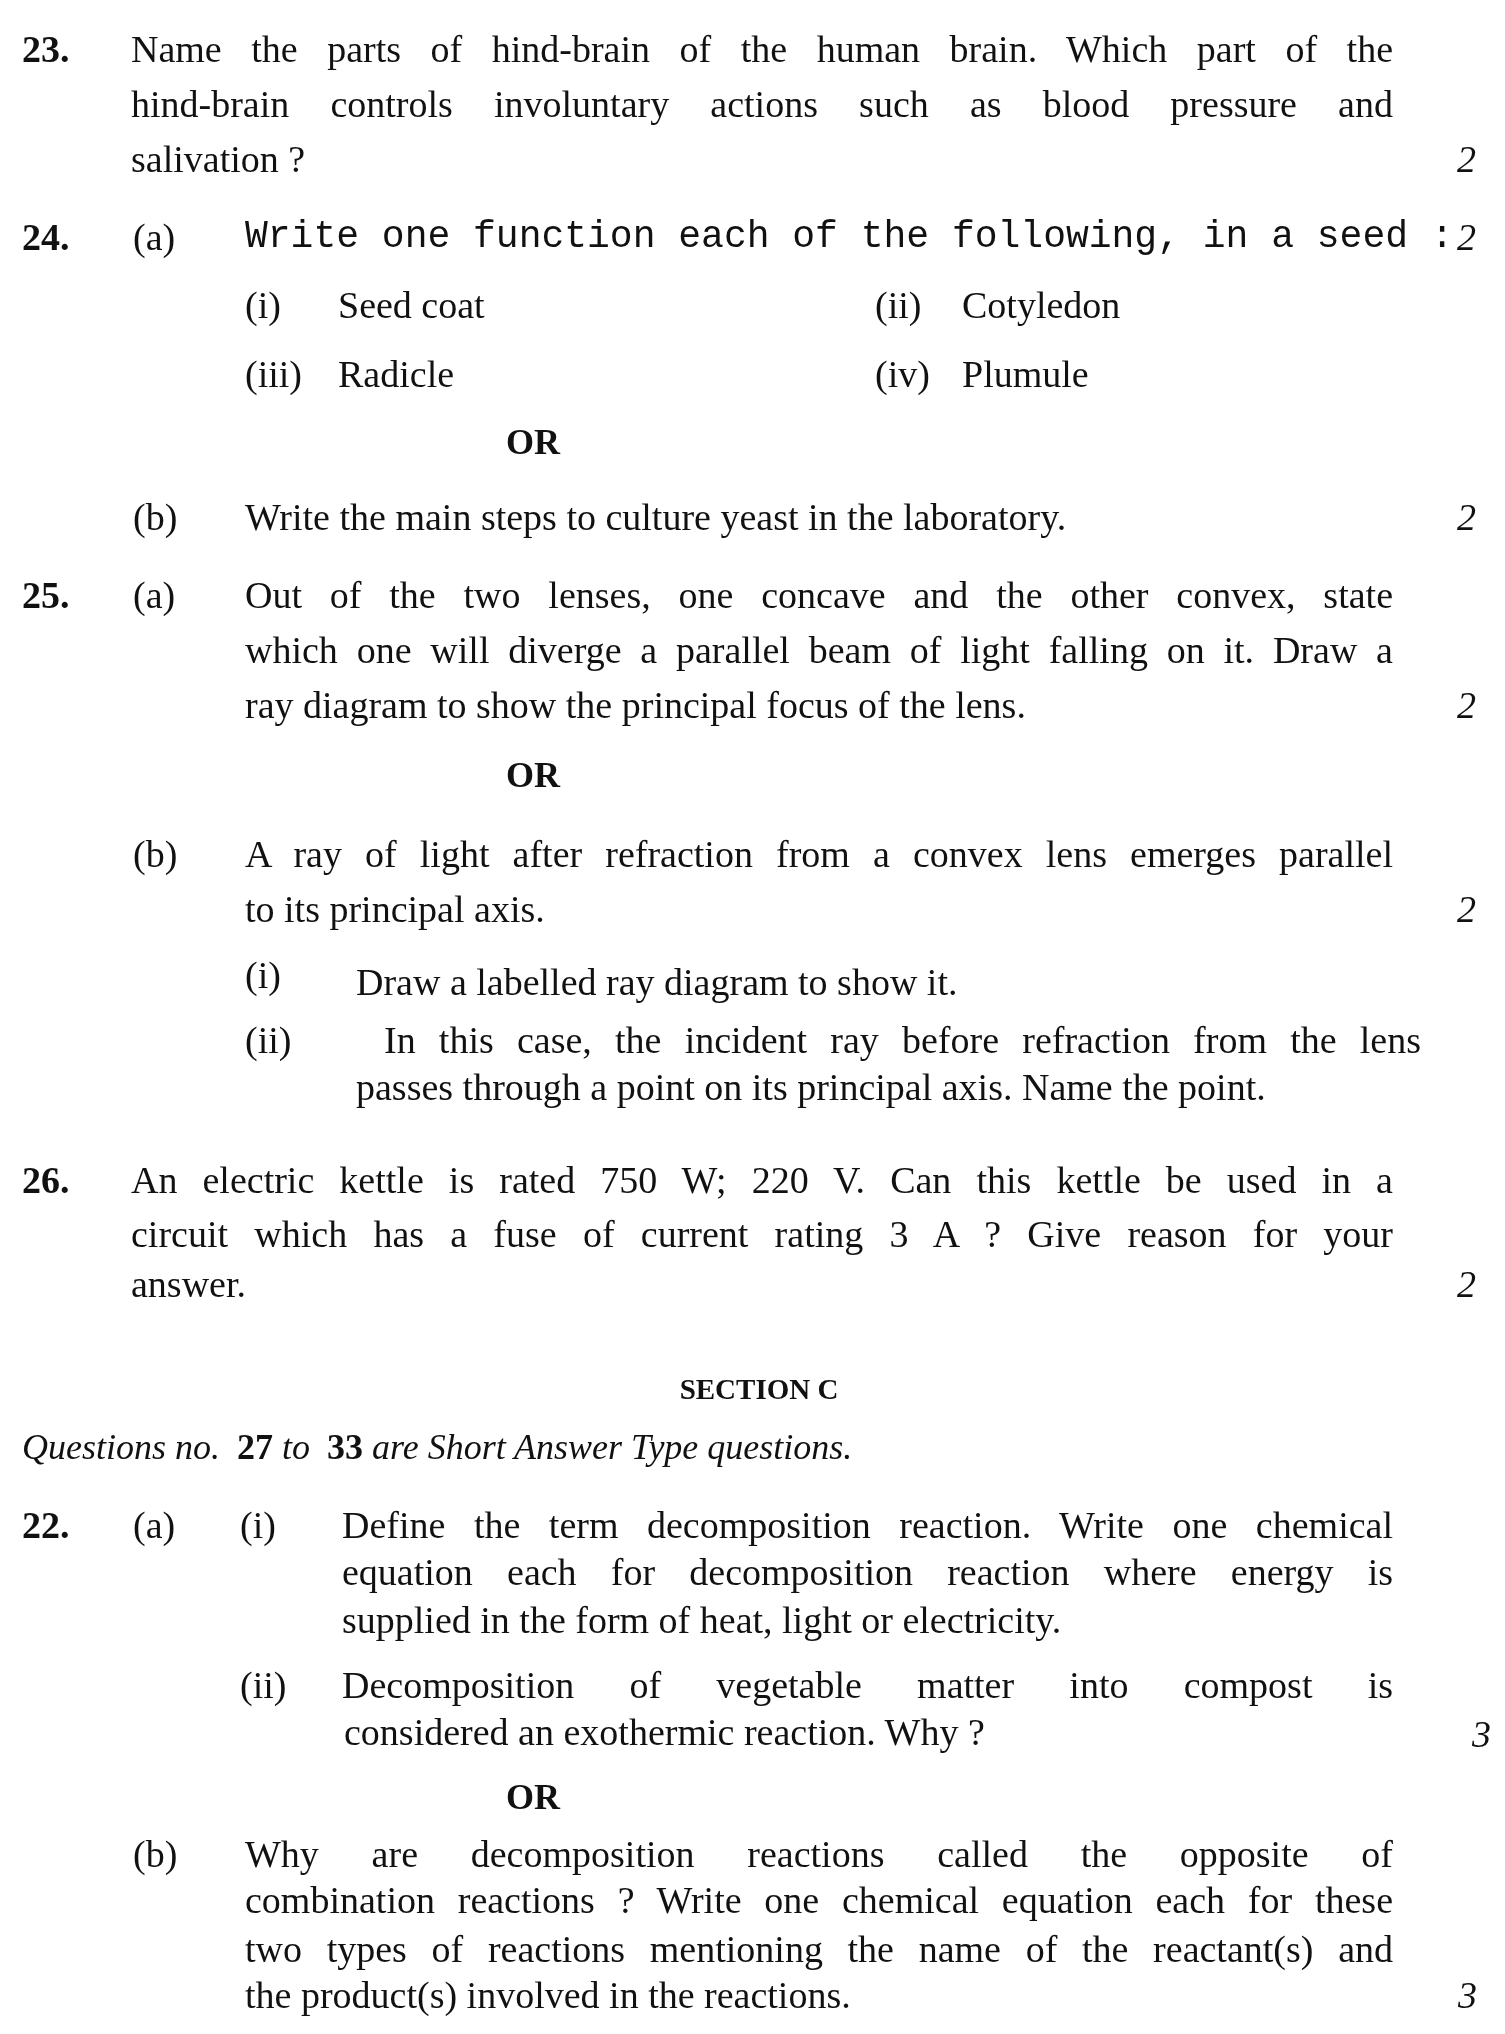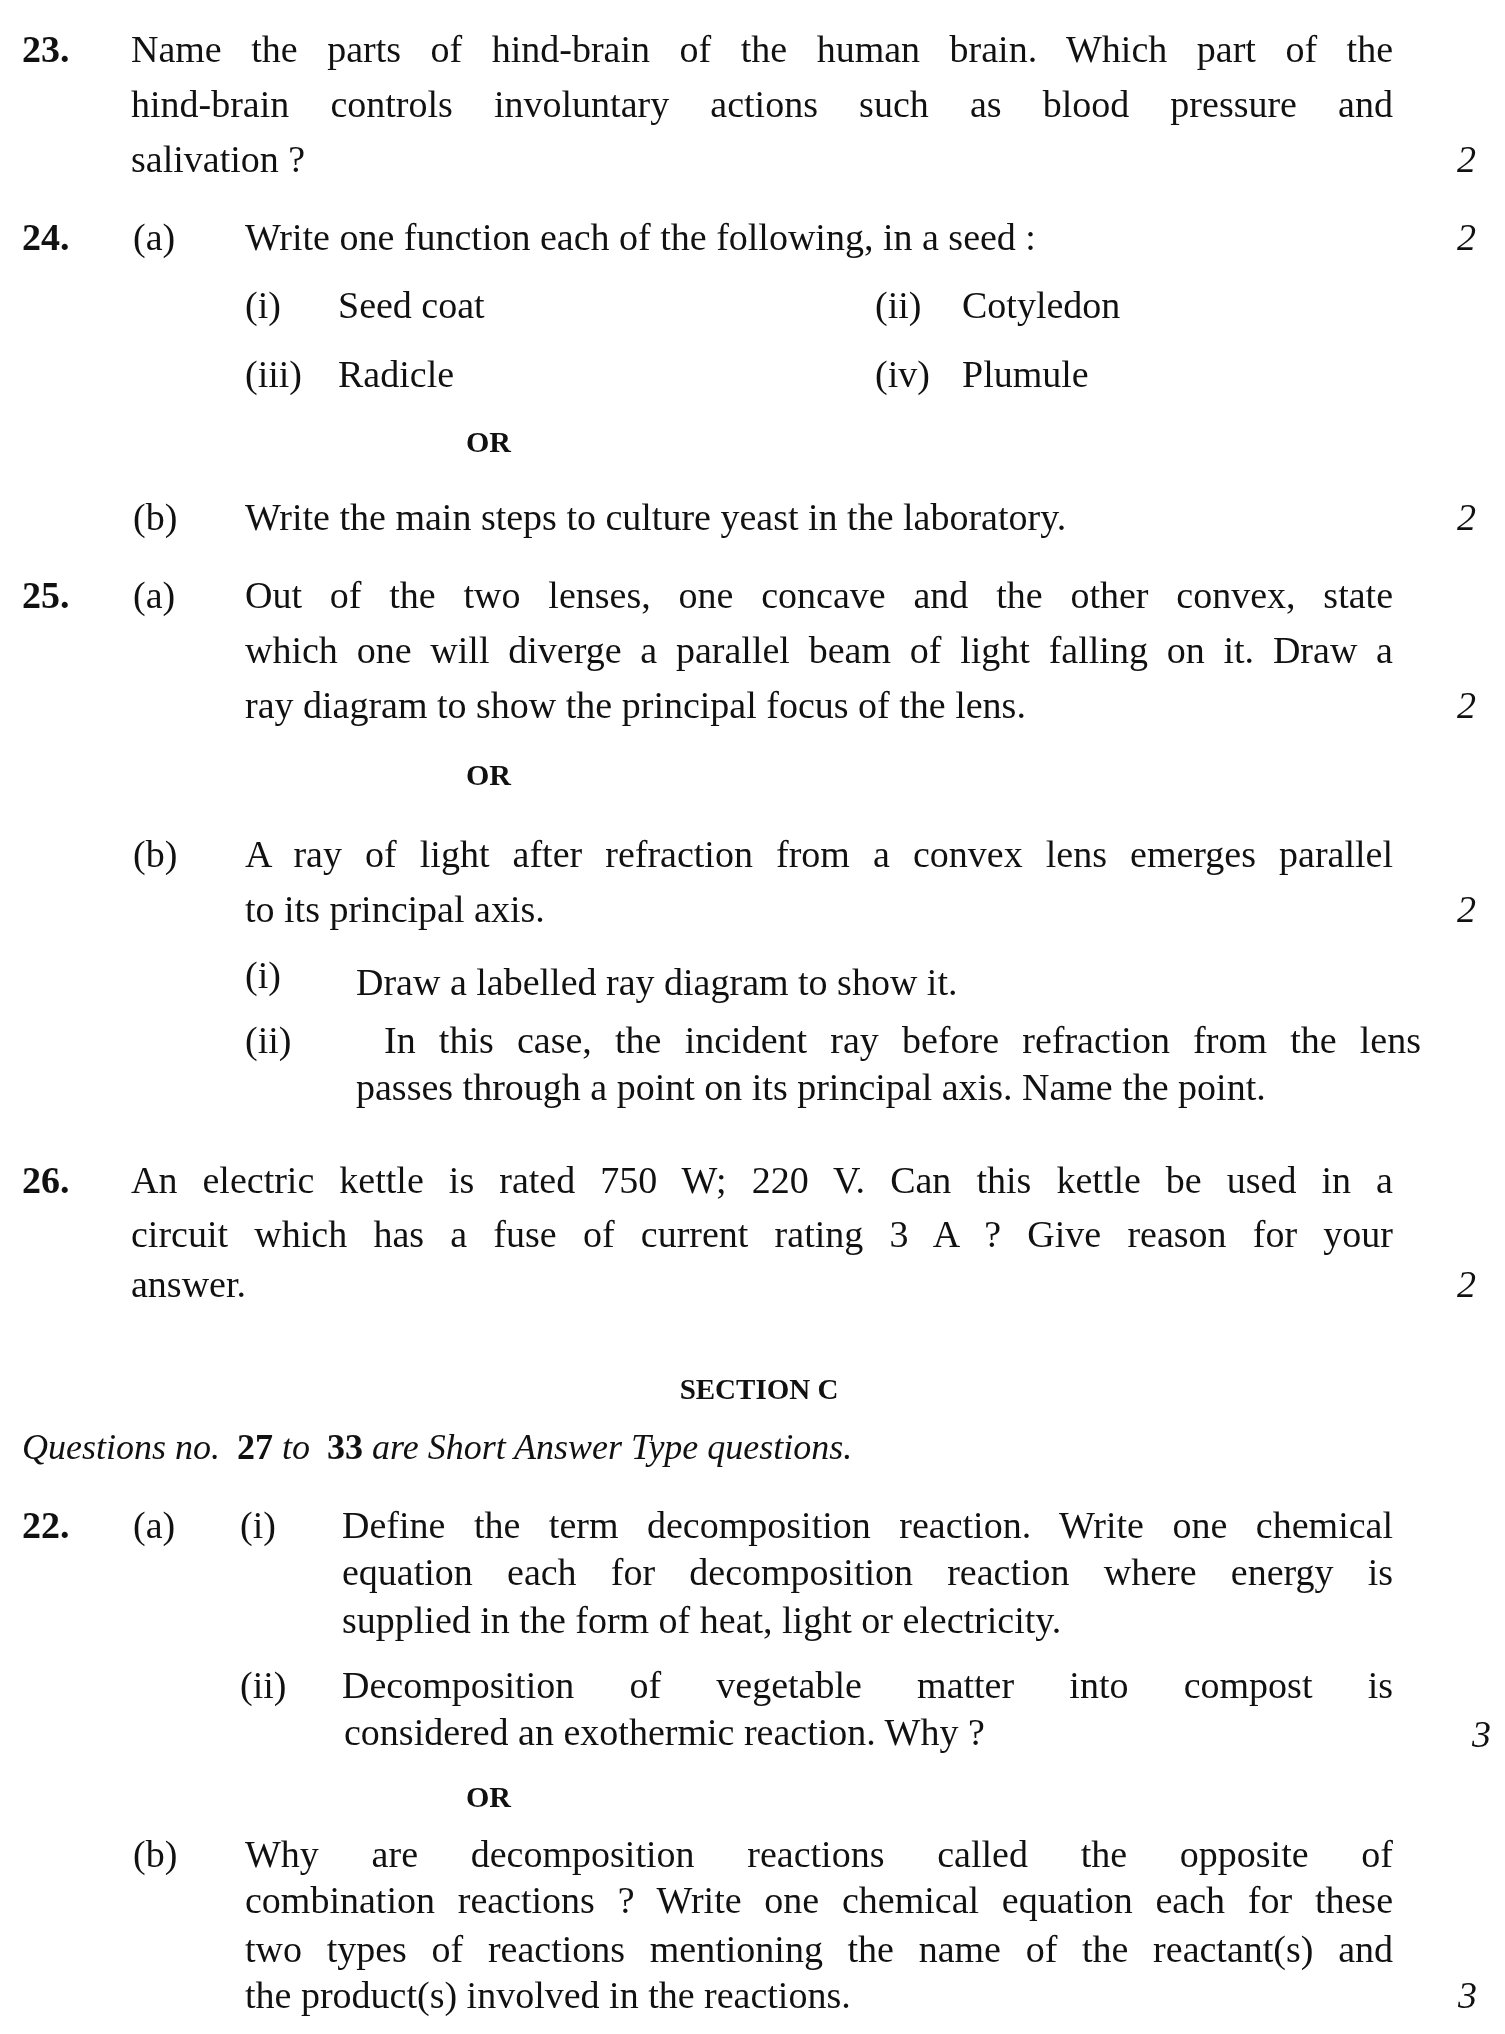--- a/index.html
+++ b/index.html
@@ -2,40 +2,40 @@
 <html><head>
 <meta charset="utf-8">
 <style>
   html, body { margin: 0; padding: 0; background: #ffffff; }
   body { width: 1505px; height: 2034px; position: relative; overflow: hidden;
          font-family: "Liberation Serif", "DejaVu Serif", serif; color: #111111; }
   .ln { position: absolute; font-size: 38px; line-height: 38px; white-space: nowrap; }
   .just { text-align: justify; text-align-last: justify; white-space: normal; }
   .qno { font-weight: bold; }
   .mark { position: absolute; font-size: 38px; line-height: 38px; font-style: italic; }
-  .or { position: absolute; font-size: 30px; line-height: 38px; font-weight: bold; }
+  .or { position: absolute; font-size: 36px; line-height: 38px; font-weight: bold; margin-left: 40px; }
   .heading { position: absolute; font-size: 29px; line-height: 38px; font-weight: bold; }
   .instr { position: absolute; font-size: 36px; line-height: 38px; font-style: italic; white-space: nowrap; }
   .instr b { font-style: normal; font-weight: bold; margin-left: 8px; }
 </style>
 </head>
 <body>
 
 <div>
   <span class="ln qno" style="left:22px;top:30px;">23.</span>
   <div class="ln just" style="left:131px;top:30px;width:1262px;">Name the parts of hind-brain of the human brain. Which part of the</div>
   <div class="ln just" style="left:131px;top:85px;width:1262px;">hind-brain controls involuntary actions such as blood pressure and</div>
   <div class="ln" style="left:131px;top:140px;">salivation ?</div>
   <span class="mark" style="left:1457px;top:140px;">2</span>
 </div>
 
 <div>
   <span class="ln qno" style="left:22px;top:218px;">24.</span>
   <span class="ln" style="left:133px;top:218px;">(a)</span>
-  <span class="ln" style="left:245px;top:218px;">Write one function each of the following, in a seed :</span>
+  <span class="ln" style="left:245px;top:218px;font-family:Liberation Mono, monospace;">Write one function each of the following, in a seed :</span>
   <span class="mark" style="left:1457px;top:218px;">2</span>
 
   <span class="ln" style="left:245px;top:286px;">(i)</span>
   <span class="ln" style="left:338px;top:286px;">Seed coat</span>
   <span class="ln" style="left:875px;top:286px;">(ii)</span>
   <span class="ln" style="left:962px;top:286px;">Cotyledon</span>
   <span class="ln" style="left:245px;top:355px;">(iii)</span>
   <span class="ln" style="left:338px;top:355px;">Radicle</span>
   <span class="ln" style="left:875px;top:355px;">(iv)</span>
   <span class="ln" style="left:962px;top:355px;">Plumule</span>

